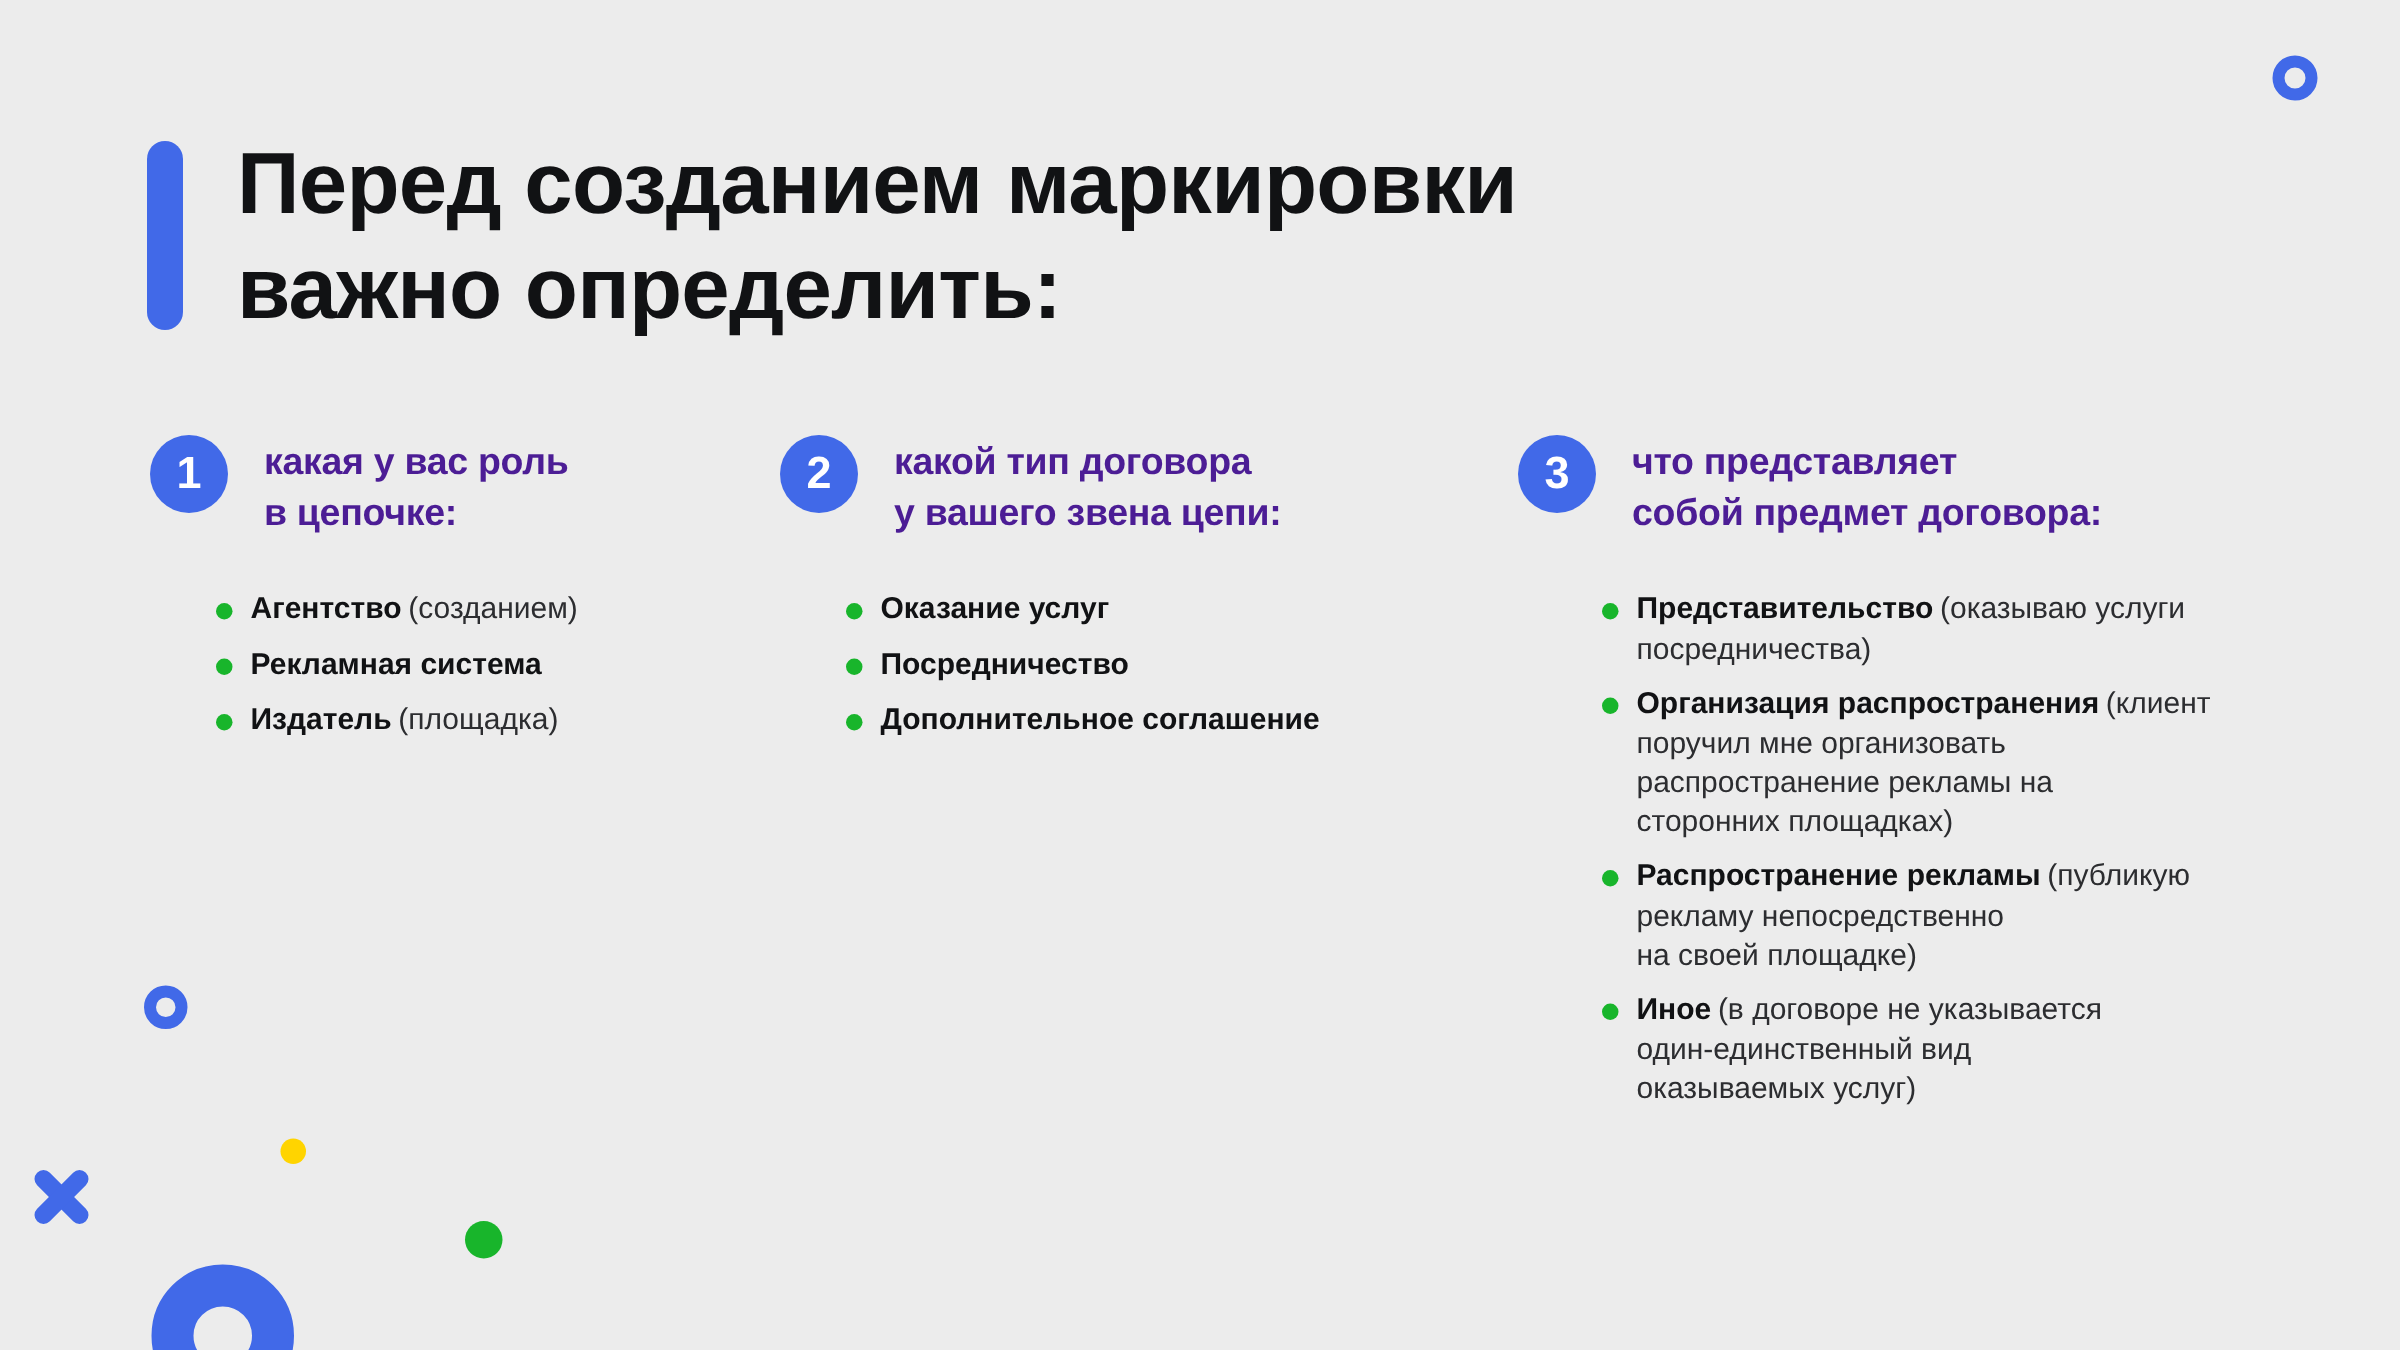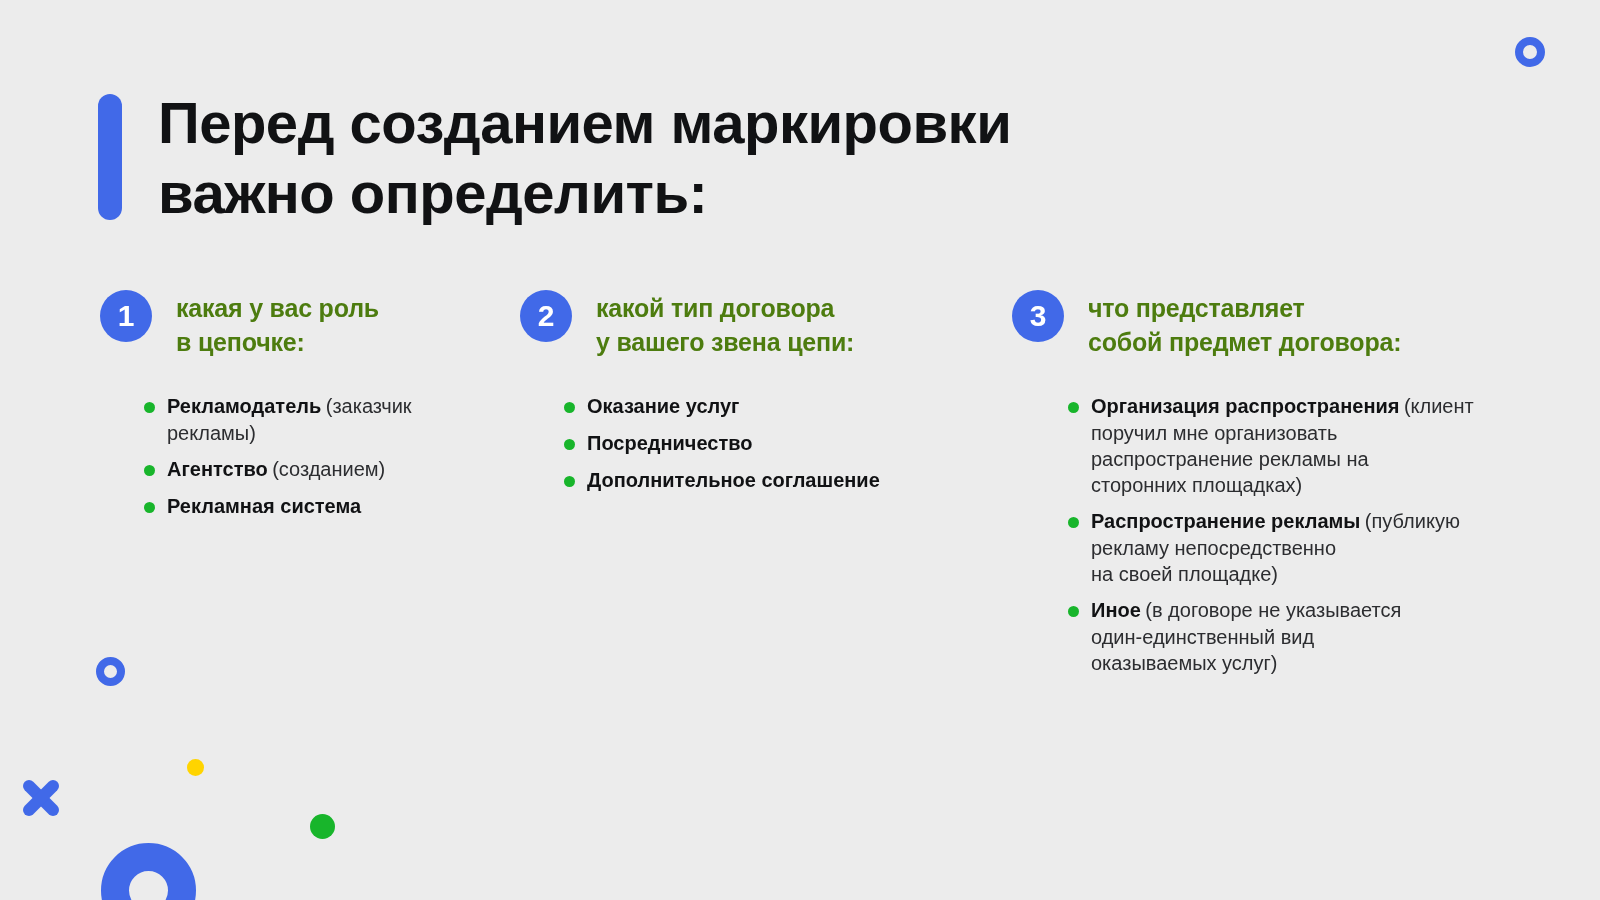--- a/index.html
+++ b/index.html
@@ -82,21 +82,21 @@
     justify-content: center;
     flex: none;
     line-height: 1;
   }
   .col-title {
     margin-left: 24px;
     margin-top: 1px;
     font-size: 25px;
     line-height: 34px;
     font-weight: 700;
-    color: #4d7c0f;
+    color: #4c1d95;
     white-space: pre-line;
     letter-spacing: -0.2px;
   }
 
   
   .bullets {
     margin-top: 34px;
     margin-left: 44px;
   }
   .col-3 .bullets { margin-left: 56px; }
@@ -202,36 +202,36 @@
     <div class="column col-1">
       <div class="col-head">
         <div class="num-circle">1</div>
         <div class="col-title">какая у вас роль
 в цепочке:</div>
       </div>
       <div class="bullets">
         <div class="bullet-item">
           <span class="dot"></span>
           <span class="bullet-text">
-            <span class="b-main">Рекламодатель</span>
-            <span class="b-sub">(заказчик рекламы)</span>
-          </span>
-        </div>
-        <div class="bullet-item">
-          <span class="dot"></span>
-          <span class="bullet-text">
             <span class="b-main">Агентство</span>
             <span class="b-sub">(созданием)</span>
           </span>
         </div>
         <div class="bullet-item">
           <span class="dot"></span>
           <span class="bullet-text">
             <span class="b-main">Рекламная система</span>
             
+          </span>
+        </div>
+        <div class="bullet-item">
+          <span class="dot"></span>
+          <span class="bullet-text">
+            <span class="b-main">Издатель</span>
+            <span class="b-sub">(площадка)</span>
           </span>
         </div>
       </div>
     </div>
 
     <div class="column col-2">
       <div class="col-head">
         <div class="num-circle">2</div>
         <div class="col-title">какой тип договора
 у вашего звена цепи:</div>
@@ -261,20 +261,27 @@
       </div>
     </div>
 
     <div class="column col-3">
       <div class="col-head">
         <div class="num-circle">3</div>
         <div class="col-title">что представляет
 собой предмет договора:</div>
       </div>
       <div class="bullets">
+        <div class="bullet-item">
+          <span class="dot"></span>
+          <span class="bullet-text">
+            <span class="b-main">Представительство</span>
+            <span class="b-sub">(оказываю услуги посредничества)</span>
+          </span>
+        </div>
         <div class="bullet-item">
           <span class="dot"></span>
           <span class="bullet-text">
             <span class="b-main">Организация распространения</span>
             <span class="b-sub">(клиент поручил мне организовать
 распространение рекламы на
 сторонних площадках)</span>
           </span>
         </div>
         <div class="bullet-item">

